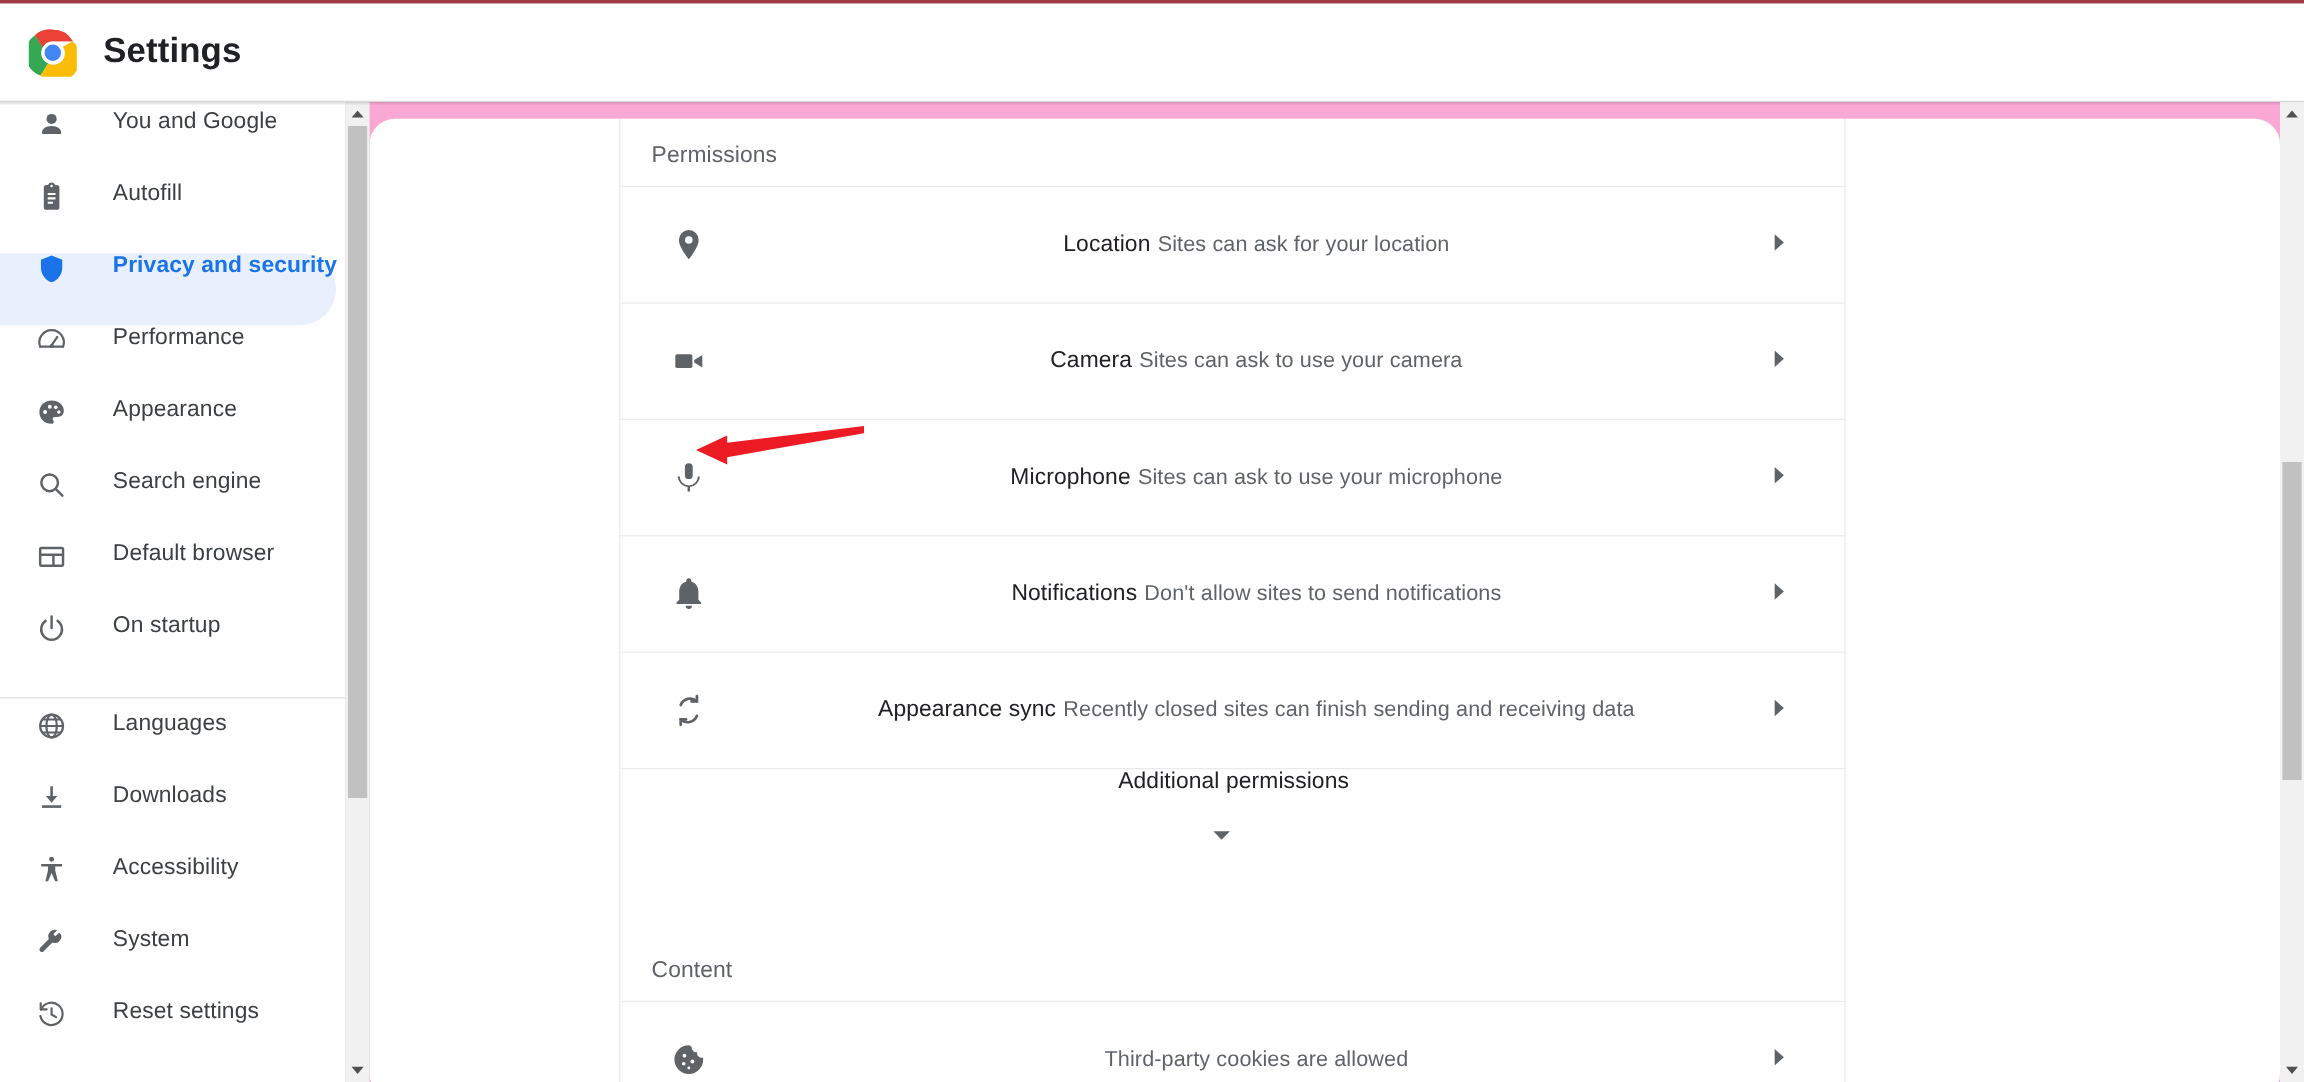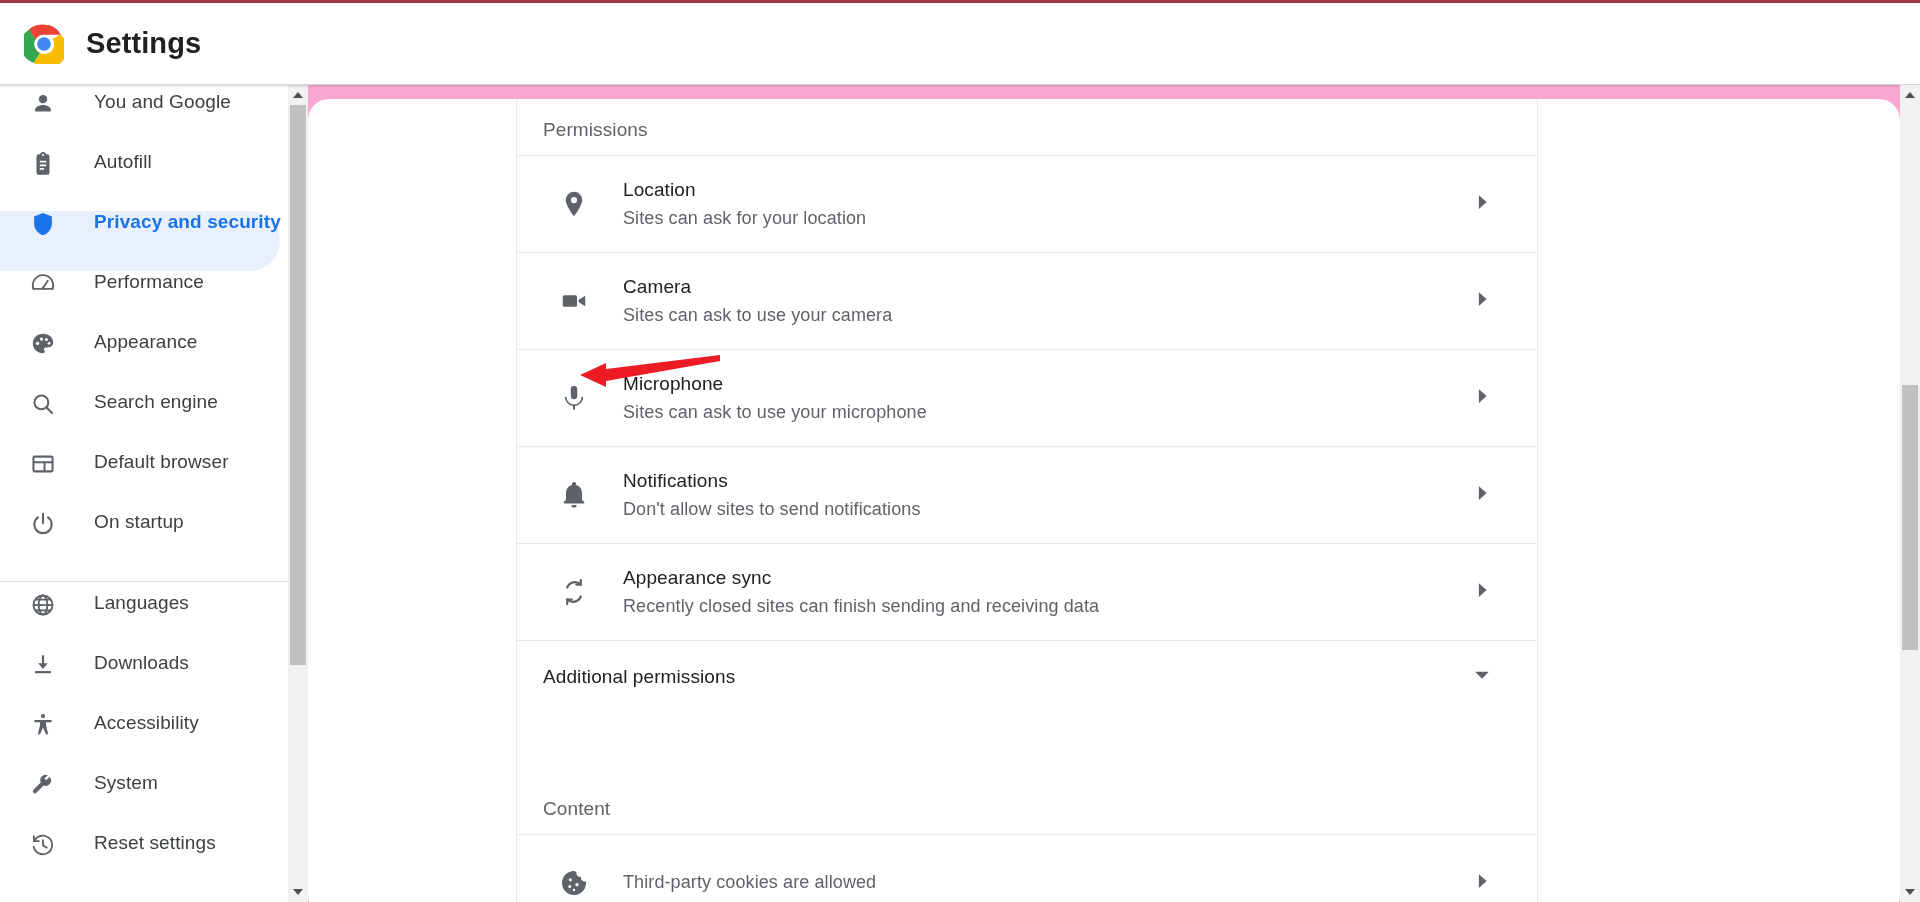--- a/index.html
+++ b/index.html
@@ -178,41 +178,42 @@
   .row .row-icon {
     flex: 0 0 30px;
     width: 30px; height: 30px;
     color: #5f6368;
     margin-left: 16px;
     display: block;
   }
   .row .row-text {
     flex: 1 1 auto;
     margin-left: 34px;
-    display: flex; flex-direction: column; justify-content: center;
+    display: flex; flex-direction: row; justify-content: center;
     gap: 6px;
   }
   .row .row-title {
     font-size: 19px; color: #202124; letter-spacing: .1px; line-height: 1.2;
   }
   .row .row-sub {
     font-size: 18px; color: #5f6368; letter-spacing: .1px; line-height: 1.2;
   }
   .row .row-chevron {
     flex: 0 0 auto; width: 22px; height: 22px; color: #5f6368;
     margin-right: 20px;
   }
 
   
   .collapse-row {
     display: flex; align-items: center;
     height: 72px;
     padding: 0 24px 0 26px;
     border-top: 1px solid #e8eaed;
     cursor: pointer;
+    flex-direction: column;
   }
   .collapse-row .ctitle {
     flex: 1 1 auto;
     font-size: 19px; color: #202124; letter-spacing:.1px;
   }
   .collapse-row .cicon { width: 22px; height: 22px; color:#5f6368; margin-right: 20px;}
 
   
   .page-scroll {
     position: absolute; top: 85px; right: 0;

